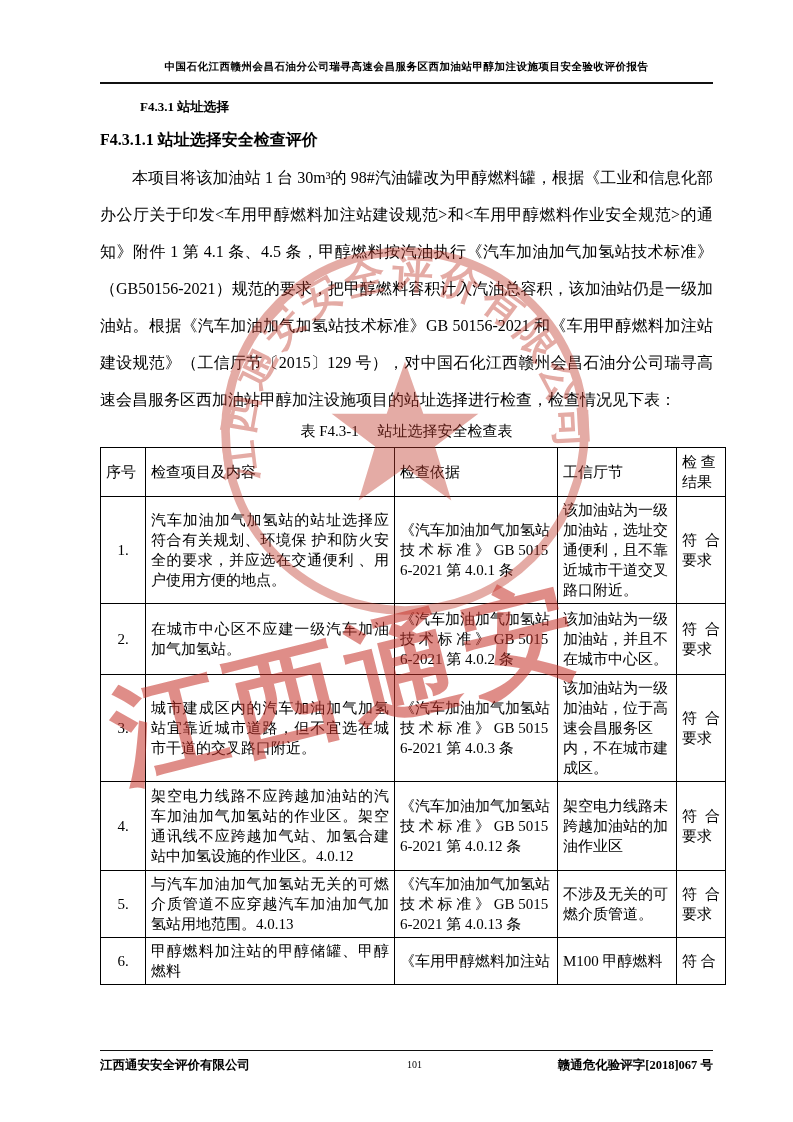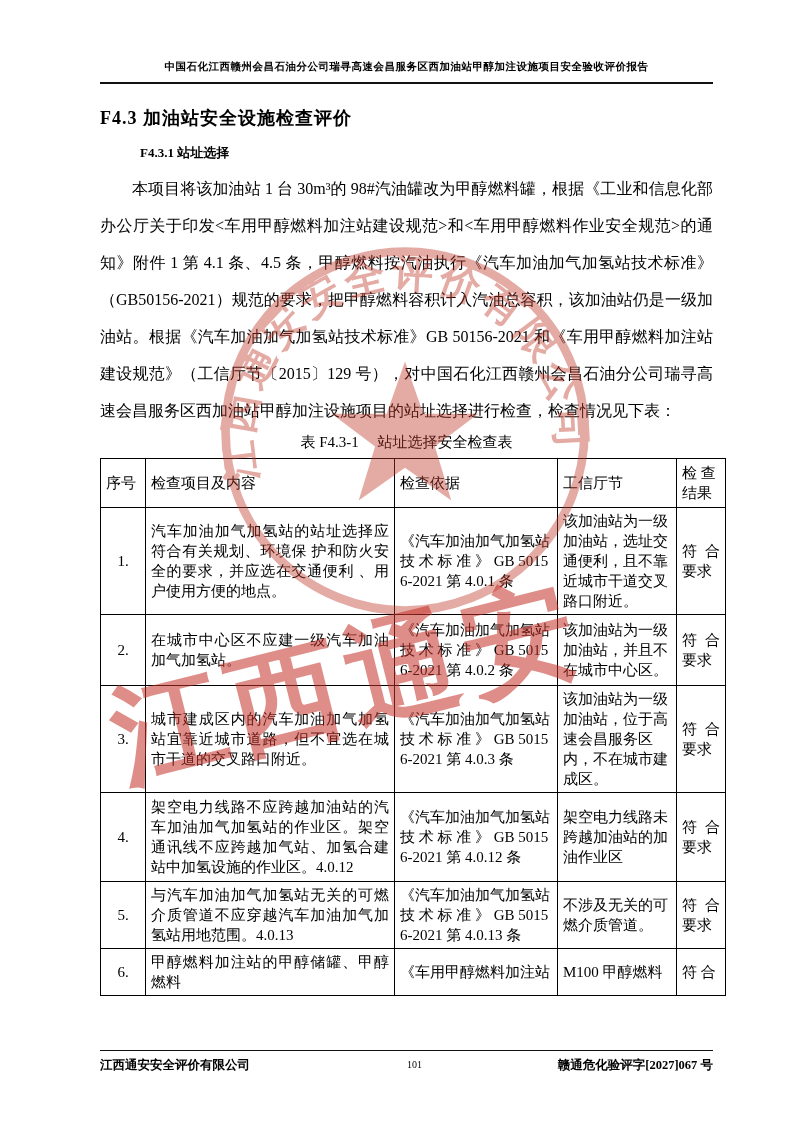--- a/index.html
+++ b/index.html
@@ -135,24 +135,24 @@
 </style>
 </head>
 <body>
 
 <div class="page">
 
   <div class="content">
 
     <div class="doc-header">中国石化江西赣州会昌石油分公司瑞寻高速会昌服务区西加油站甲醇加注设施项目安全验收评价报告</div>
 
-    <div class="h1">F4.3 加油站安全设施检查评价</div>
 
     <div class="h2">F4.3.1 站址选择</div>
 
+    <div class="h3">F4.3.1.1 站址选择安全检查评价</div>
 
     <div class="para">本项目将该加油站 1 台 30m³的 98#汽油罐改为甲醇燃料罐，根据《工业和信息化部办公厅关于印发&lt;车用甲醇燃料加注站建设规范&gt;和&lt;车用甲醇燃料作业安全规范&gt;的通知》附件 1 第 4.1 条、4.5 条，甲醇燃料按汽油执行《汽车加油加气加氢站技术标准》（GB50156-2021）规范的要求，把甲醇燃料容积计入汽油总容积，该加油站仍是一级加油站。根据《汽车加油加气加氢站技术标准》GB 50156-2021 和《车用甲醇燃料加注站建设规范》（工信厅节〔2015〕129 号），对中国石化江西赣州会昌石油分公司瑞寻高速会昌服务区西加油站甲醇加注设施项目的站址选择进行检查，检查情况见下表：</div>
 
     <div class="tbl-caption">表 F4.3-1　 站址选择安全检查表</div>
 
     <table class="check">
       <thead>
         <tr class="hdr">
           <th class="c-num">序号</th>
           <th class="c-item">检查项目及内容</th>
@@ -217,17 +217,17 @@
     </defs>
     <text font-size="42" fill="#c0392b" font-weight="bold" font-family="Liberation Serif, serif" letter-spacing="4">
       <textPath href="#sealArc" startOffset="2">江西通安安全评价有限公司</textPath>
     </text>
   </svg>
 
   <div class="wm wm-bigtext">江西通安</div>
 
   <div class="doc-footer">
     <span class="f-left">江西通安安全评价有限公司</span>
-    <span class="f-right">赣通危化验评字[2027]067 号</span>
+    <span class="f-right">赣通危化验评字[2018]067 号</span>
     <span class="f-page">101</span>
   </div>
 
 </div>
 
 </body></html>

